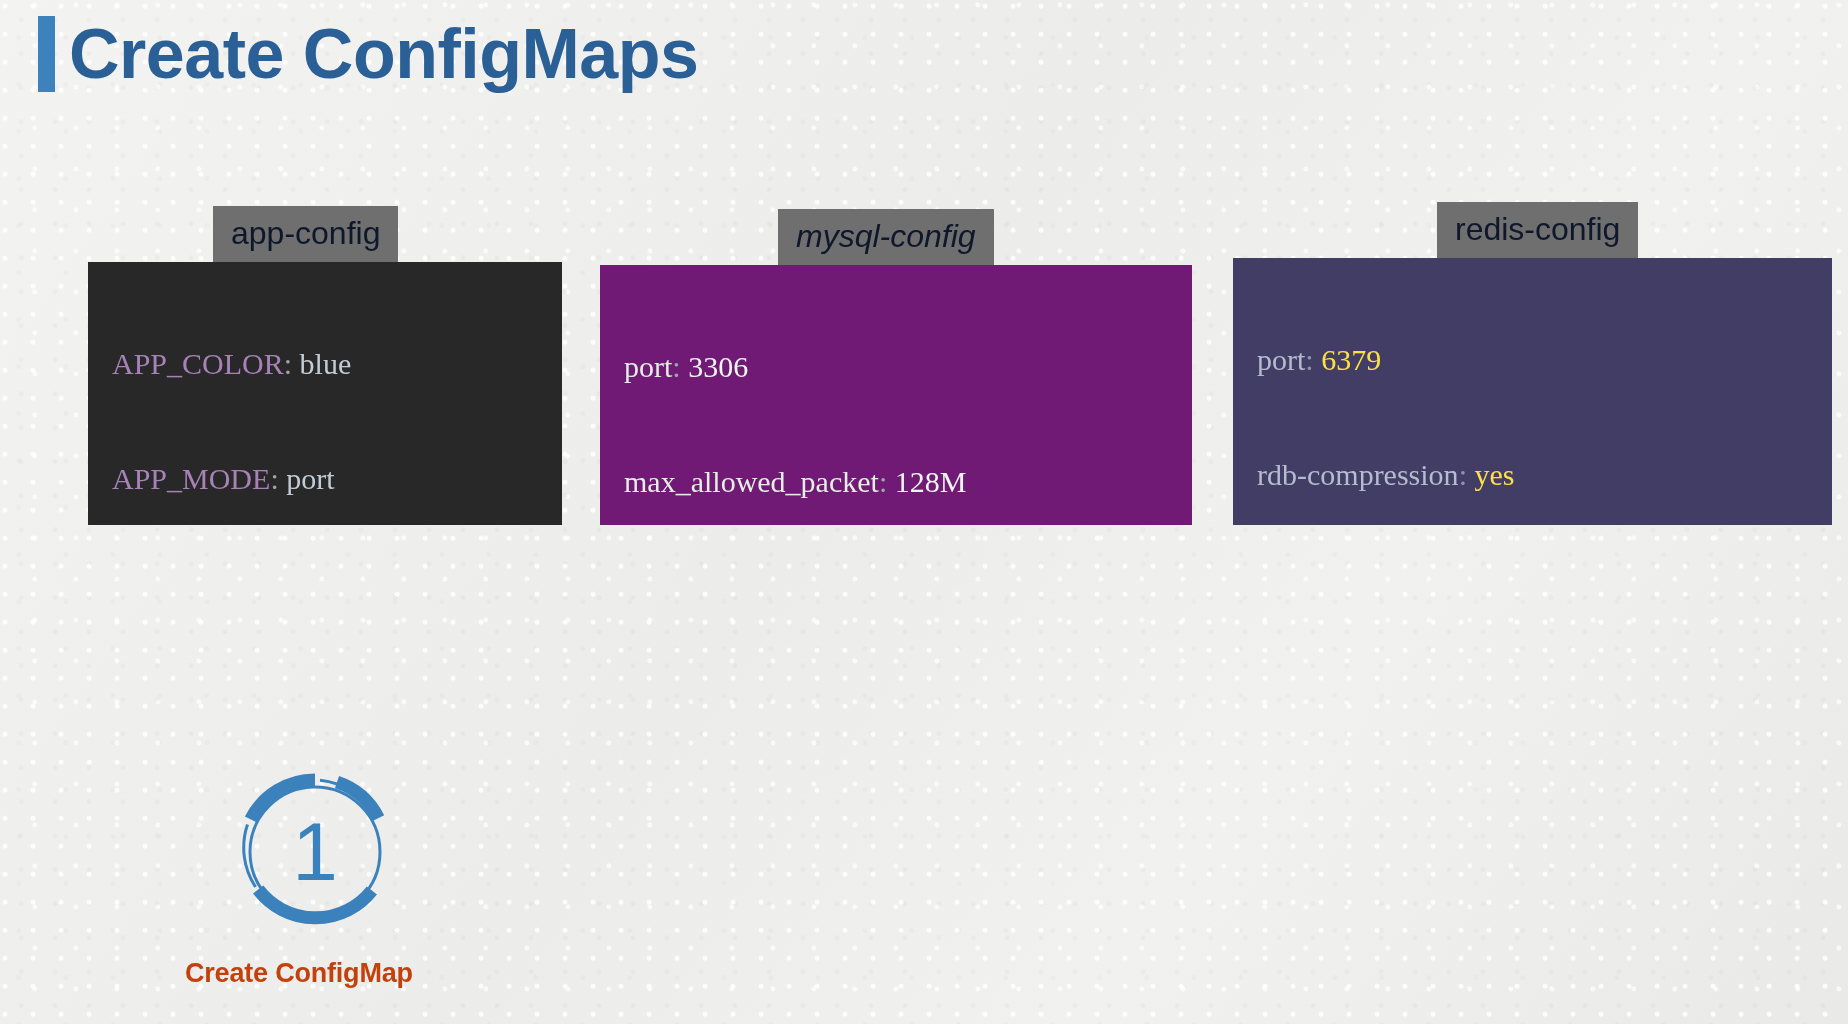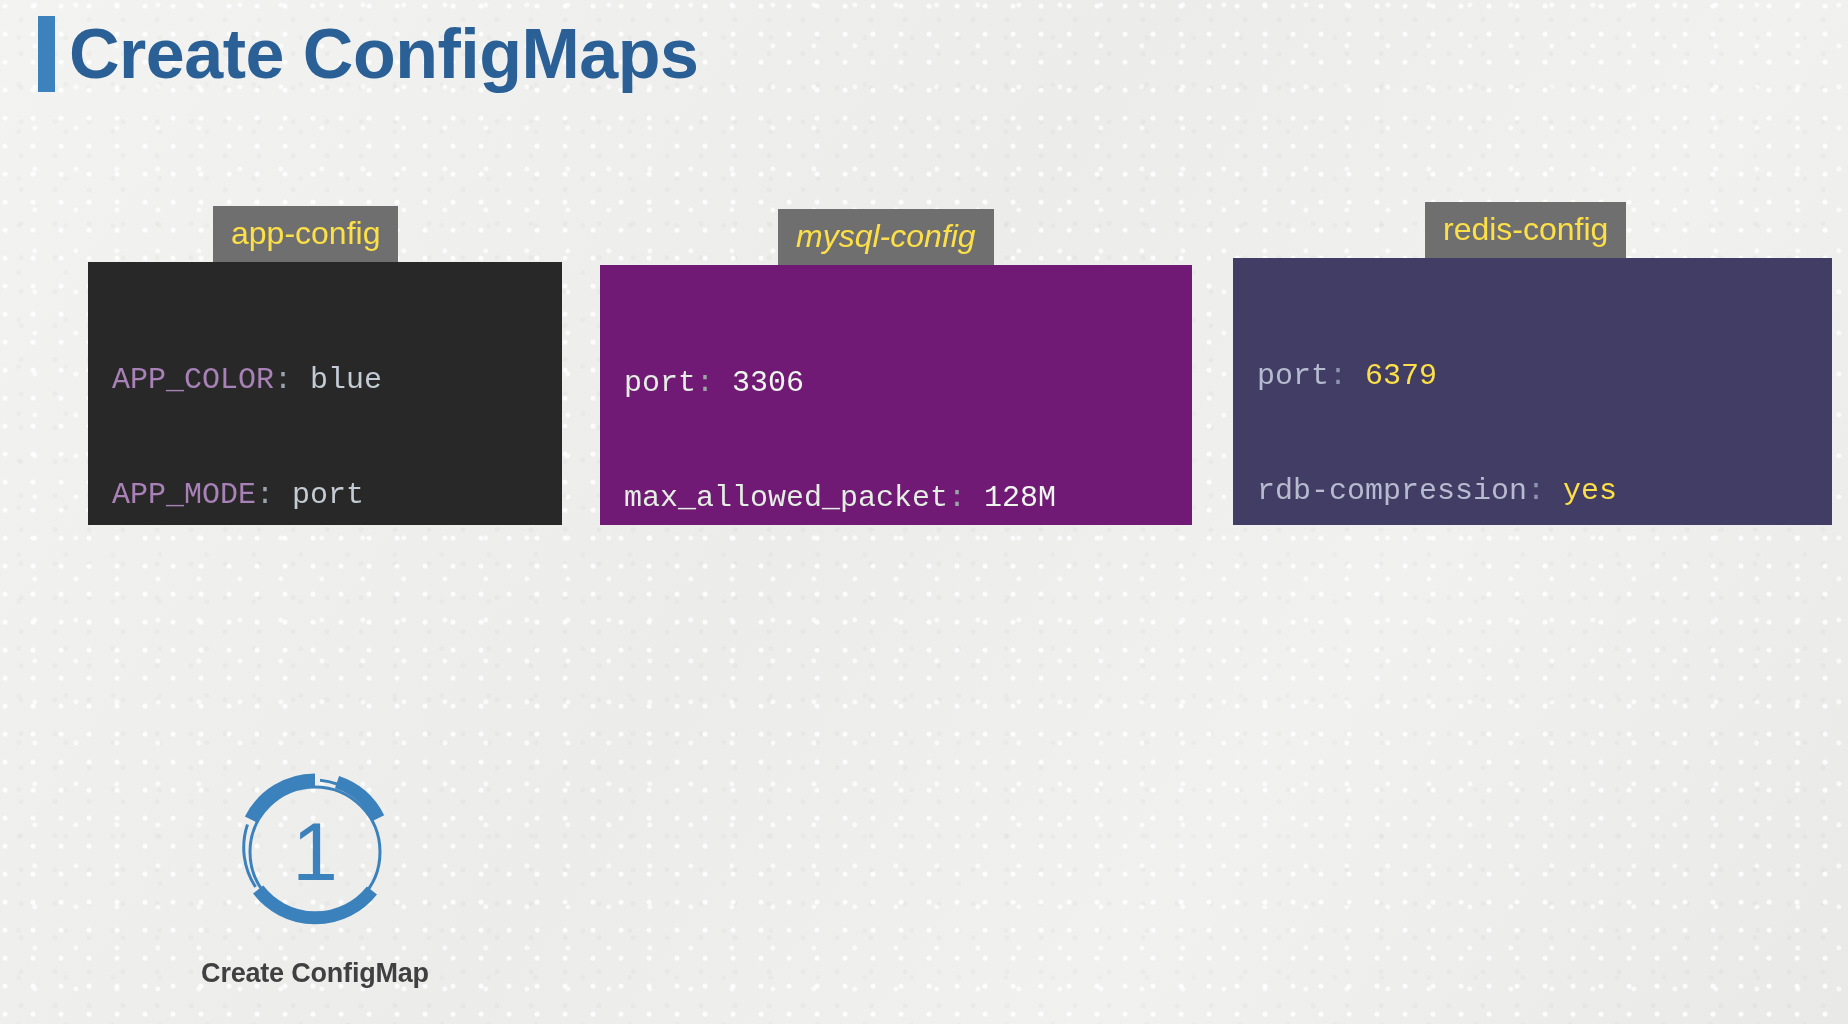--- a/index.html
+++ b/index.html
@@ -51,31 +51,31 @@
   }
 
   
   .card {
     position: absolute;
   }
   .card-tab {
     position: absolute;
     bottom: 100%;
     background: #6f6f6f;
-    color: #fde047;
+    color: #0f172a;
     font-size: 32px;
     line-height: 1;
     padding: 11px 18px 13px 18px;
     white-space: nowrap;
   }
   .card-body {
     position: relative;
     box-sizing: border-box;
-    padding: 22px 24px 0 24px;
-    font-family: Liberation Mono, monospace;
+    padding: 6px 24px 0 24px;
+    font-family: Liberation Serif, serif;
     font-size: 30px;
     line-height: 1.28;
     white-space: pre;
   }
   .kv-key  { }
   .kv-colon{ }
   .kv-val  { }
 
   
   #card-app {
@@ -116,21 +116,21 @@
     left: 1233px;
     top: 258px;
     width: 599px;
     height: 267px;
   }
   #card-redis .card-body {
     width: 100%;
     height: 100%;
     background: #413d64;
   }
-  #card-redis .card-tab { left: 192px; }
+  #card-redis .card-tab { left: 204px; }
   #card-redis .kv-key   { color: #b7bbd0; }
   #card-redis .kv-colon { color: #8e93b0; }
   #card-redis .kv-val   { color: #fde047; }
 
   .line { display: block; }
 
   
   .step {
     position: absolute;
     left: 185px;
@@ -156,24 +156,23 @@
     display: flex;
     align-items: center;
     justify-content: center;
     font-size: 82px;
     font-weight: 400;
     color: #3b82bd;
     line-height: 1;
   }
   .step-label {
     margin-top: 16px;
-    text-align: center;
     font-size: 27px;
     font-weight: 700;
-    color: #404040;
+    color: #c2410c;
     letter-spacing: -0.2px;
     white-space: nowrap;
   }
 </style>
 </head>
 <body>
 
 <div class="slide">
 
   <div class="title-row">

